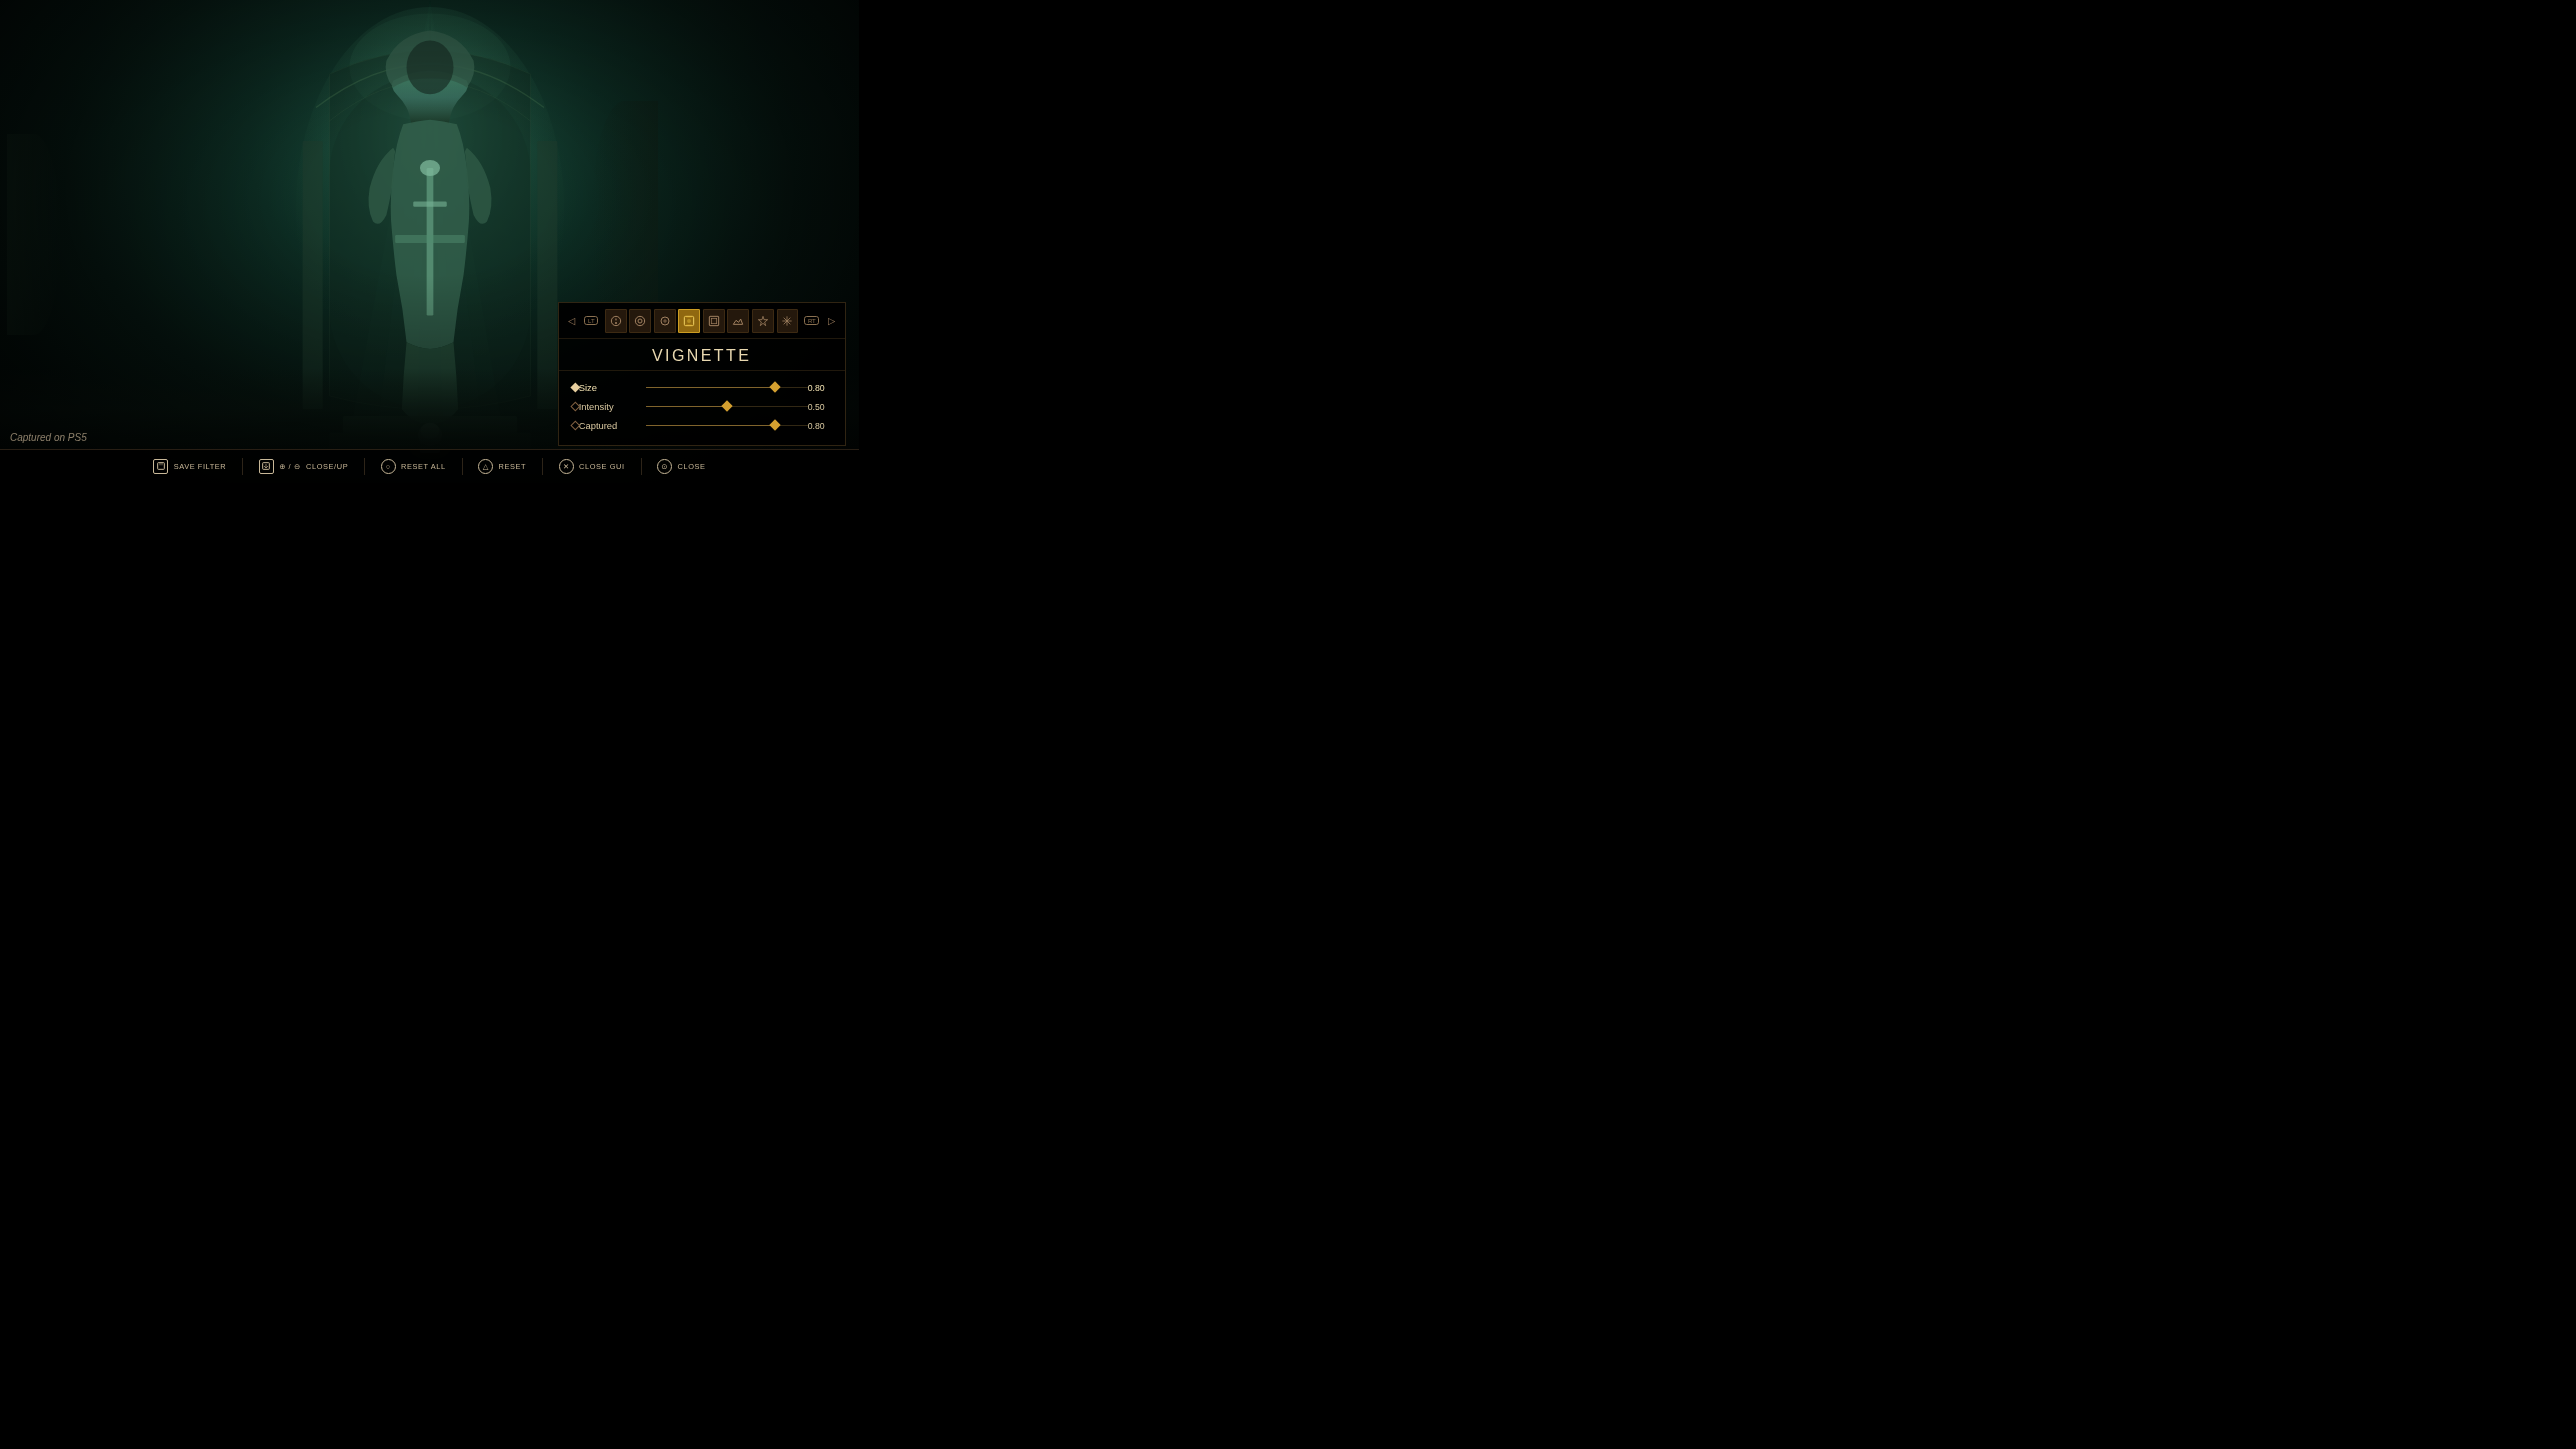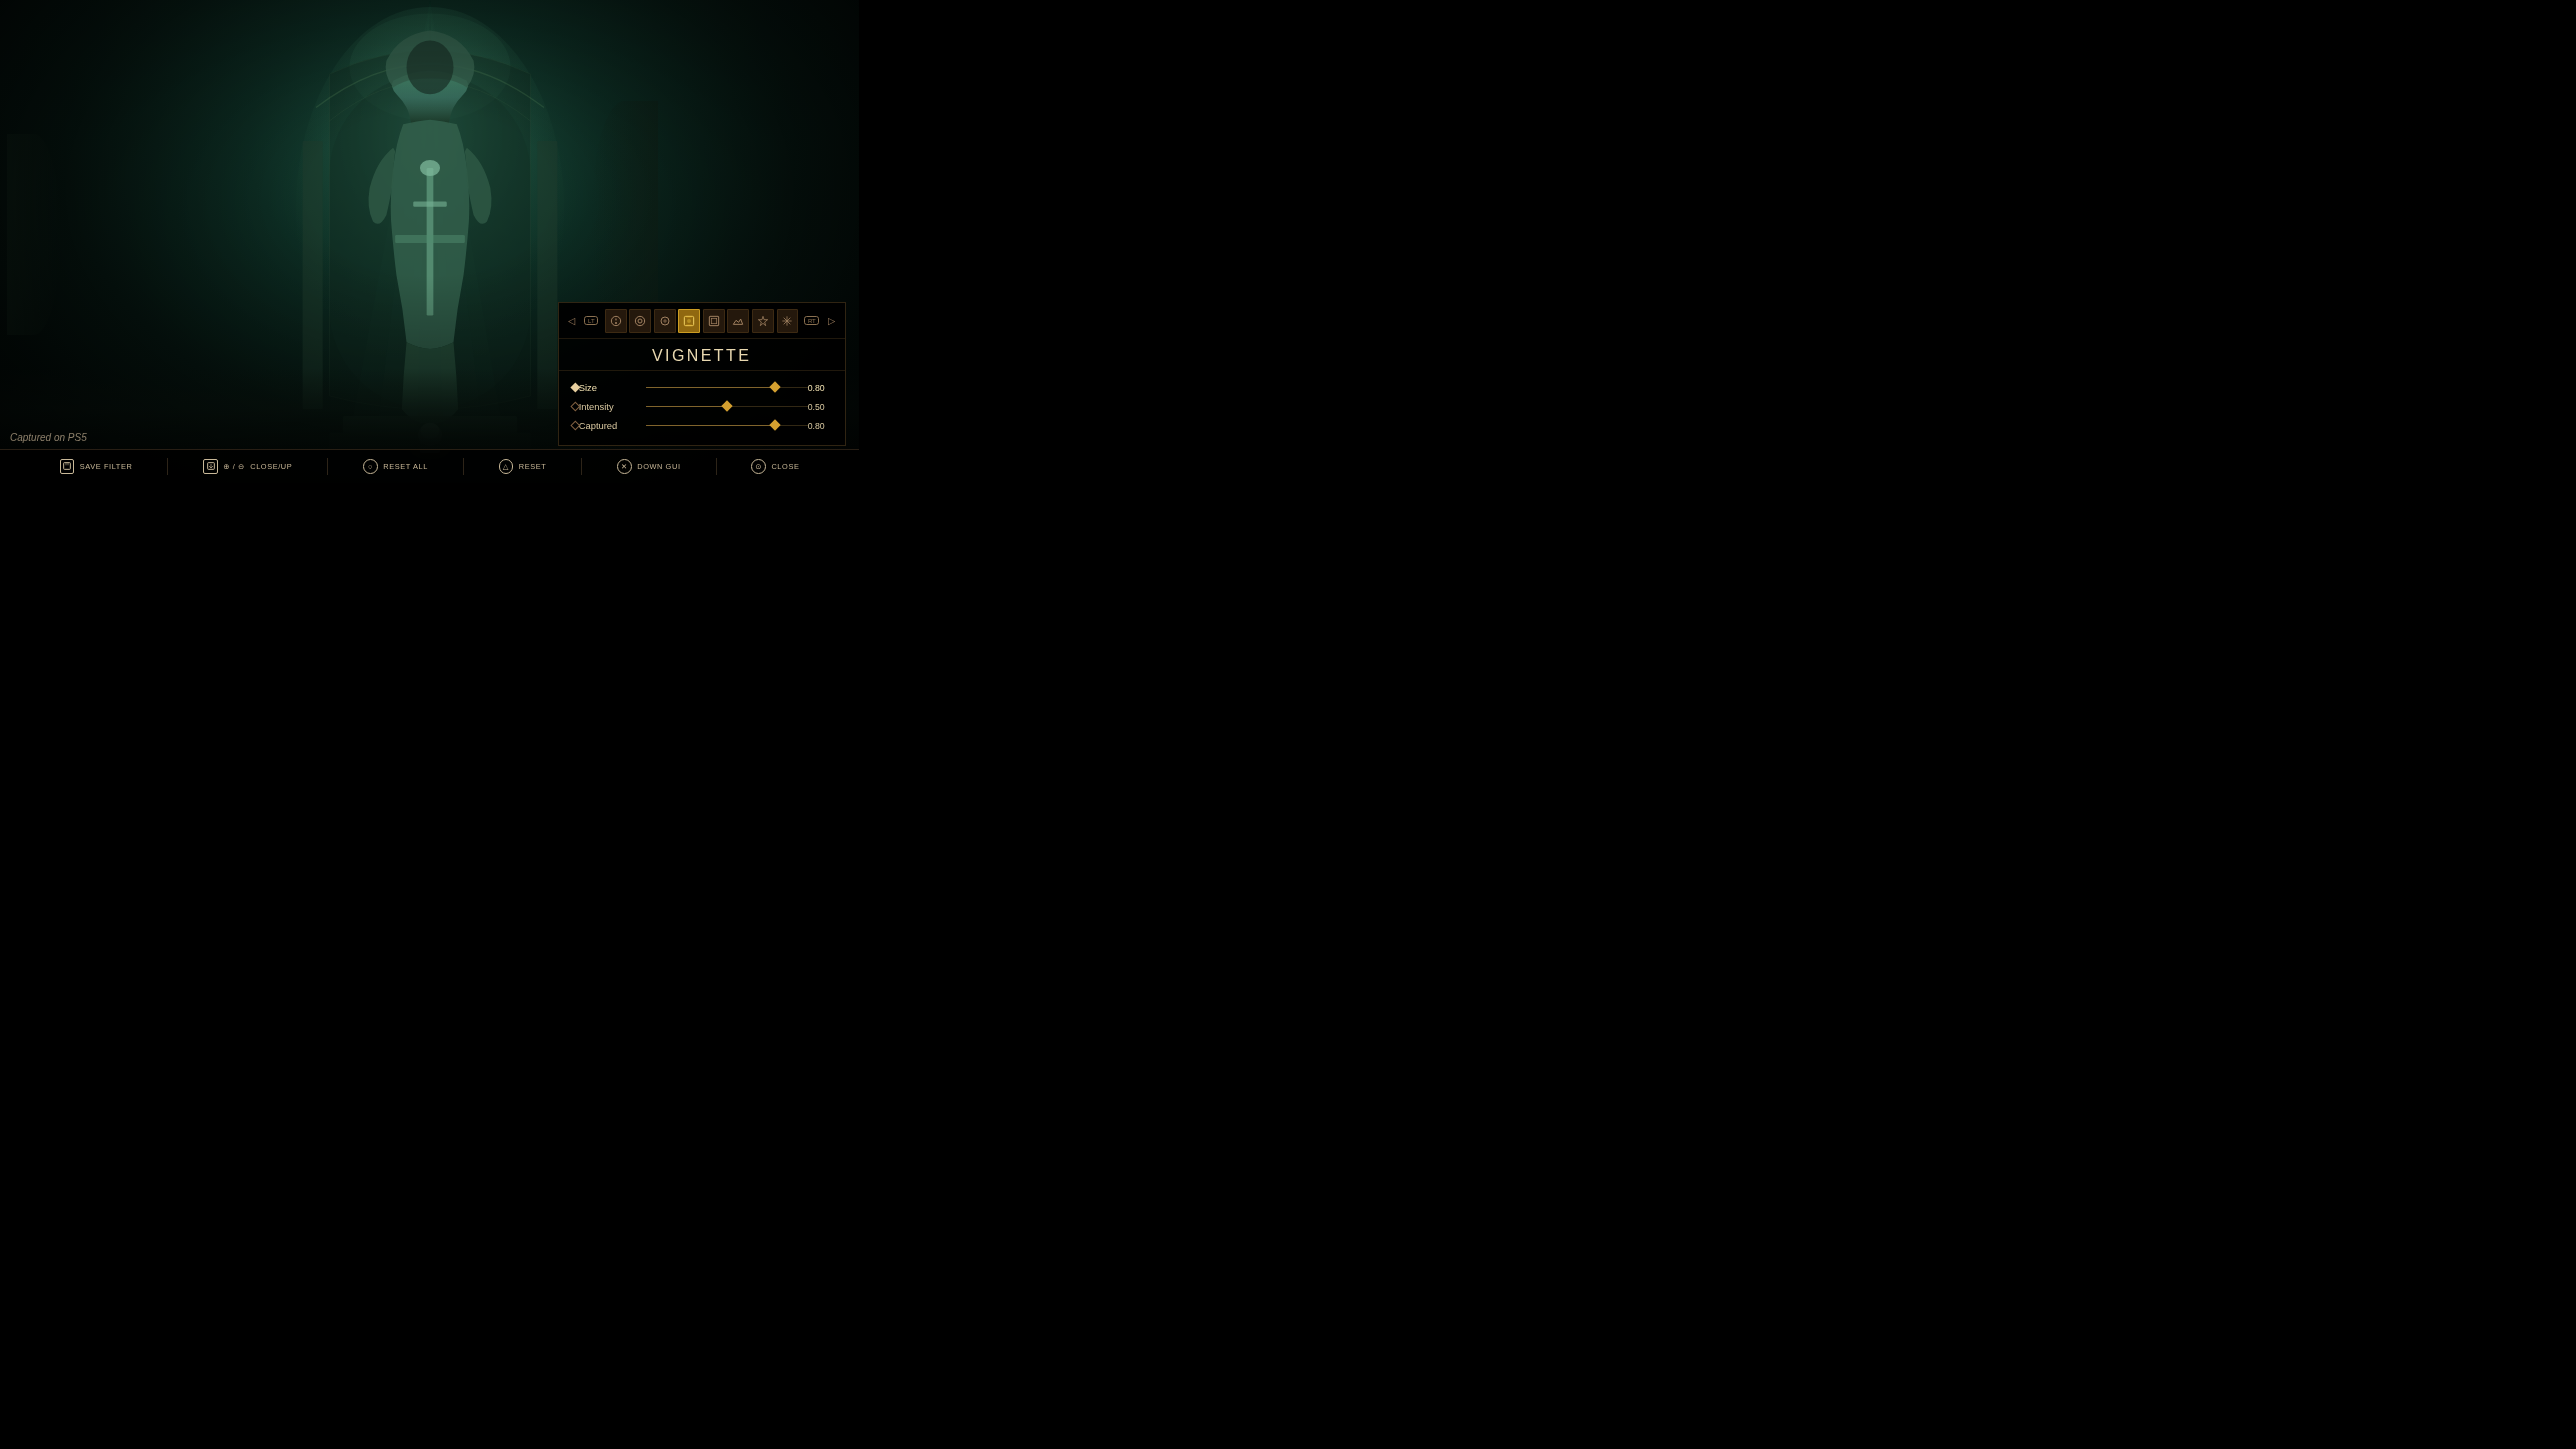--- a/index.html
+++ b/index.html
@@ -43,21 +43,21 @@
       position: absolute;
       bottom: 0;
       left: 0;
       right: 0;
       height: 34px;
       background: rgba(0,0,0,0.85);
       border-top: 0.7px solid rgba(80,60,40,0.5);
       display: flex;
       align-items: center;
       justify-content: center;
-      gap: 35px;
+      gap: 16px;
     }
 
     .bottom-action {
       display: flex;
       align-items: center;
       gap: 5.4px;
       color: #c8b898;
       font-size: 7.4px;
       letter-spacing: 0.08em;
       font-family: Arial, sans-serif;
@@ -462,21 +462,21 @@
 
   <div class="bottom-action">
     <div class="btn-icon circle" style="font-size:7.4px;">△</div>
     <span>RESET</span>
   </div>
 
   <div class="btn-separator"></div>
 
   <div class="bottom-action">
     <div class="btn-icon circle" style="font-size:7.4px;">✕</div>
-    <span>DOWN GUI</span>
+    <span>CLOSE GUI</span>
   </div>
 
   <div class="btn-separator"></div>
 
   <div class="bottom-action">
     <div class="btn-icon circle" style="font-size:7.4px;">⊙</div>
     <span>CLOSE</span>
   </div>
 
 </div>

